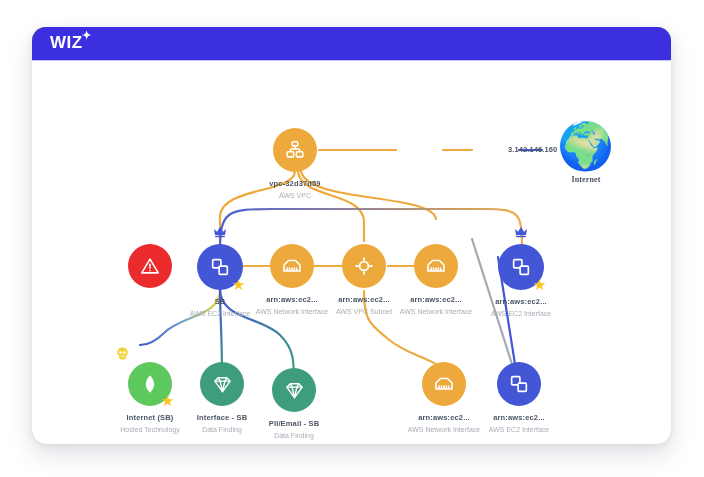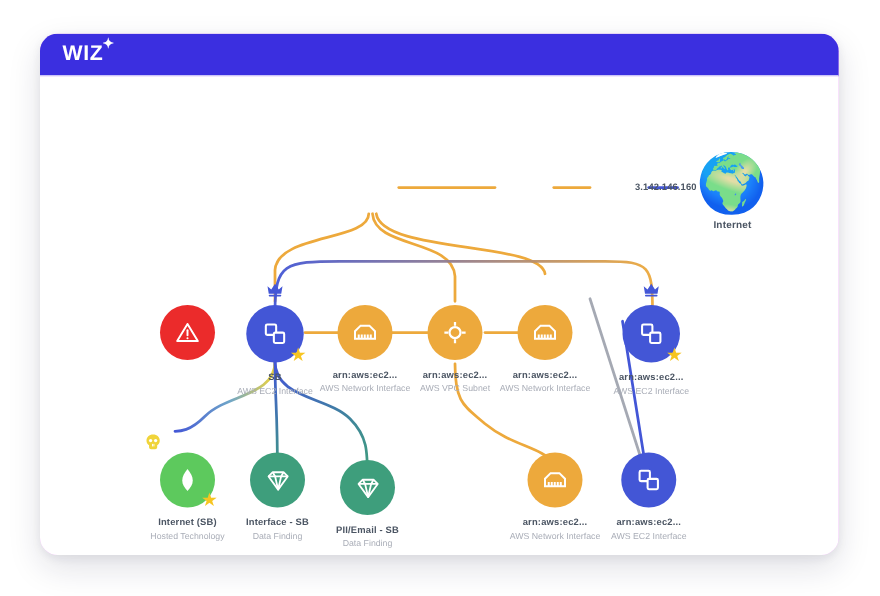--- a/index.html
+++ b/index.html
@@ -9,21 +9,21 @@
     background: #ffffff;
     font-family: "Liberation Sans", sans-serif;
     overflow: hidden;
   }
   #stage { position: relative; width: 704px; height: 477px; }
 
   
   .card {
     position: absolute;
     left: 32px; top: 27px; width: 639px; height: 417px;
-    background: #f0abfc;
+    background: #84cc16;
     border-radius: 14px;
     box-shadow: 0 10px 26px rgba(25,25,60,.13), 0 2px 8px rgba(25,25,60,.07);
     overflow: hidden;
   }
   .card-header {
     position: absolute; left:0; top:0; width:100%; height:34px;
     background: #3b2fe0;
     border-bottom: 1px solid #c9c4f7;
   }
   .logo {
@@ -84,21 +84,21 @@
     width:16px; height:16px; color:#4356d6;
   }
   .skull {
     position:absolute; left:-13px; top:-16px;
     width:15px; height:15px; color:#f0d43a;
   }
 
   
   .globe { position:absolute; width:60px; margin-left:-30px; text-align:center; }
   .globe .glyph { font-size:46px; line-height:46px; }
-  .globe .label { margin-top:6px; color:#4b5563; font-size:8px; }
+  .globe .label { margin-top:6px; color:#4b5563; font-size:8px;font-family:Liberation Serif, serif; }
   .ip-label {
     position:absolute; font-size:7.5px; font-weight:bold; color:#4b5563;
     white-space:nowrap; letter-spacing:.1px;
   }
 </style>
 </head>
 <body>
 
 <div id="stage">
   <div class="card">
@@ -177,20 +177,34 @@
 
           <path d="M332 230 C 332 262, 340 264, 356 278 C 378 296, 400 296, 412 310 L 412 322" stroke="#eda93c"></path>
 
           <path d="M466 196 L 486 322" stroke="#4356d6"></path>
           <path d="M440 178 L 486 322" stroke="#8e94a0" opacity=".8"></path>
 
           <path d="M434 345 L 464 345" stroke="url(#gOrangeBlue)"></path>
         </g>
       </svg>
 
+      <div class="node" style="left:263px; top:67px;">
+        <div class="bubble c-orange">
+          <span>
+            <svg width="22" height="22" viewBox="0 0 24 24" fill="none" stroke="#ffffff" stroke-width="1.7">
+              <rect x="9" y="3" width="6" height="4.5" rx="1"></rect>
+              <rect x="3.5" y="14" width="7" height="5.5" rx="1"></rect>
+              <rect x="13.5" y="14" width="7" height="5.5" rx="1"></rect>
+              <path d="M12 7.5 V 11 M7 11 H 17 M7 11 V 14 M17 11 V 14"></path>
+            </svg>
+          </span>
+        </div>
+        <div class="label">vpc-32d37d59</div>
+        <div class="sublabel">AWS VPC</div>
+      </div>
 
 
       <div class="ip-label" style="left:440px; top:84px;padding-left:36px;">3.142.146.160</div>
 
       <div class="globe" style="left:554px; top:62px;">
         <div class="glyph">🌍</div>
         <div class="label">Internet</div>
       </div>
 
       <div class="node" style="left:118px; top:183px;">

